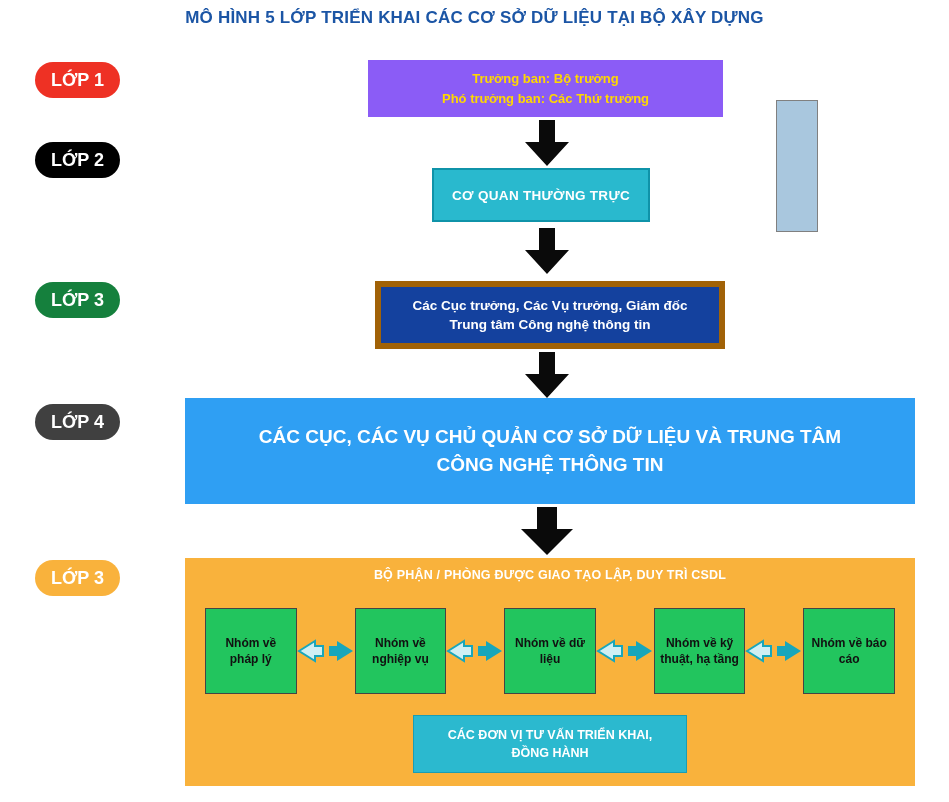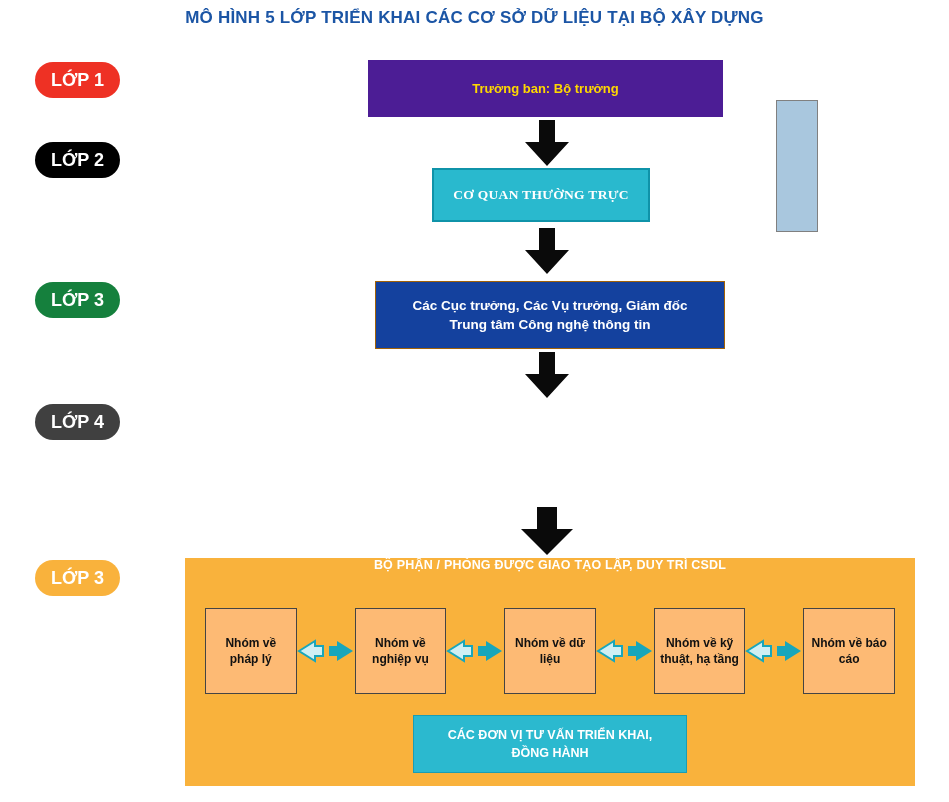--- a/index.html
+++ b/index.html
@@ -13,33 +13,33 @@
         display:flex;align-items:center;justify-content:center;
         color:#ffffff;font-size:18px;font-weight:bold;}
   .pill1{top:62px;background:#ee3124;}
   .pill2{top:142px;background:#000000;}
   .pill3{top:282px;background:#15803d;text-align:center;}
   .pill4{top:404px;background:#404040;}
   .pill5{top:560px;background:#f9b23c;}
 
   .box{position:absolute;display:flex;flex-direction:column;align-items:center;justify-content:center;
        text-align:center;font-weight:bold;box-sizing:border-box;}
-  .box-l1{left:368px;top:60px;width:355px;height:57px;background:#4c1d95;color:#ffd800;font-size:13px;gap:5px;}
+  .box-l1{left:368px;top:60px;width:355px;height:57px;background:#8b5cf6;color:#ffd800;font-size:13px;gap:5px;}
   .box-l2{left:432px;top:168px;width:218px;height:54px;background:#29b9ce;color:#ffffff;font-size:13.5px;
-          border:2px solid #0f93a9;letter-spacing:.3px;font-family:Liberation Serif, serif;}
+          border:2px solid #0f93a9;letter-spacing:.3px;}
   .box-l3{left:375px;top:281px;width:350px;height:68px;background:#14419e;color:#ffffff;font-size:13.5px;
-          border:1px solid #a16207;gap:4px;}
+          border:6px solid #a16207;gap:4px;}
   .box-l4{left:185px;top:398px;width:730px;height:106px;background:#2f9ff3;color:#ffffff;font-size:19px;gap:6px;}
   .box-l5{left:185px;top:558px;width:730px;height:228px;background:#f9b23c;}
 
-  .l5-header{position:absolute;top:0;left:0;width:100%;text-align:center;
+  .l5-header{position:absolute;top:10px;left:0;width:100%;text-align:center;
              color:#ffffff;font-size:12.5px;font-weight:bold;letter-spacing:.2px;}
   .groups-row{position:absolute;top:50px;left:0;right:0;display:flex;align-items:center;
               justify-content:space-between;padding:0 20px;}
-  .group-box{width:88px;min-height:76px;background:#fdba74;border:1.5px solid #444444;
+  .group-box{width:88px;min-height:76px;background:#22c55e;border:1.5px solid #444444;
              display:flex;align-items:center;justify-content:center;text-align:center;
              font-size:12px;font-weight:bold;color:#111111;padding:4px;box-sizing:content-box;line-height:1.35;}
   .dbl-arrow{flex:0 0 auto;display:flex;align-items:center;}
 
   .consult-box{position:absolute;top:157px;left:50%;transform:translateX(-50%);
                width:272px;height:56px;background:#2bb9cf;border:1px solid #1a9db3;
                display:flex;flex-direction:column;align-items:center;justify-content:center;
                color:#ffffff;font-size:12.5px;font-weight:bold;gap:4px;text-align:center;}
 
   .arrow-down{position:absolute;}
@@ -59,20 +59,21 @@
   <div class="title">MÔ HÌNH 5 LỚP TRIỂN KHAI CÁC CƠ SỞ DỮ LIỆU TẠI BỘ XÂY DỰNG</div>
 
   <div class="pill pill1">LỚP 1</div>
   <div class="pill pill2">LỚP 2</div>
   <div class="pill pill3">LỚP 3</div>
   <div class="pill pill4">LỚP 4</div>
   <div class="pill pill5">LỚP 3</div>
 
   <div class="box box-l1">
     <span>Trưởng ban: Bộ trưởng</span>
+    <span>Phó trưởng ban: Các Thứ trưởng</span>
   </div>
 
   <div class="arrow-down arrow1">
     <svg width="44" height="46" viewBox="0 0 44 46">
         <polygon points="14,0 30,0 30,22 44,22 22,46 0,22 14,22" fill="#0a0a0a"></polygon>
       </svg>
   </div>
 
   <div class="box box-l2">
     <span>CƠ QUAN THƯỜNG TRỰC</span>
@@ -88,20 +89,24 @@
     <span>Các Cục trưởng, Các Vụ trưởng, Giám đốc</span>
     <span>Trung tâm Công nghệ thông tin</span>
   </div>
 
   <div class="arrow-down arrow3">
     <svg width="44" height="46" viewBox="0 0 44 46">
         <polygon points="14,0 30,0 30,22 44,22 22,46 0,22 14,22" fill="#0a0a0a"></polygon>
       </svg>
   </div>
 
+  <div class="box box-l4">
+    <span>CÁC CỤC, CÁC VỤ CHỦ QUẢN CƠ SỞ DỮ LIỆU VÀ TRUNG TÂM</span>
+    <span>CÔNG NGHỆ THÔNG TIN</span>
+  </div>
 
   <div class="arrow-down arrow4">
     <svg width="52" height="48" viewBox="0 0 52 48">
         <polygon points="16,0 36,0 36,22 52,22 26,48 0,22 16,22" fill="#0a0a0a"></polygon>
       </svg>
   </div>
 
   <div class="box box-l5">
     <div class="l5-header">BỘ PHẬN / PHÒNG ĐƯỢC GIAO TẠO LẬP, DUY TRÌ CSDL</div>
 

